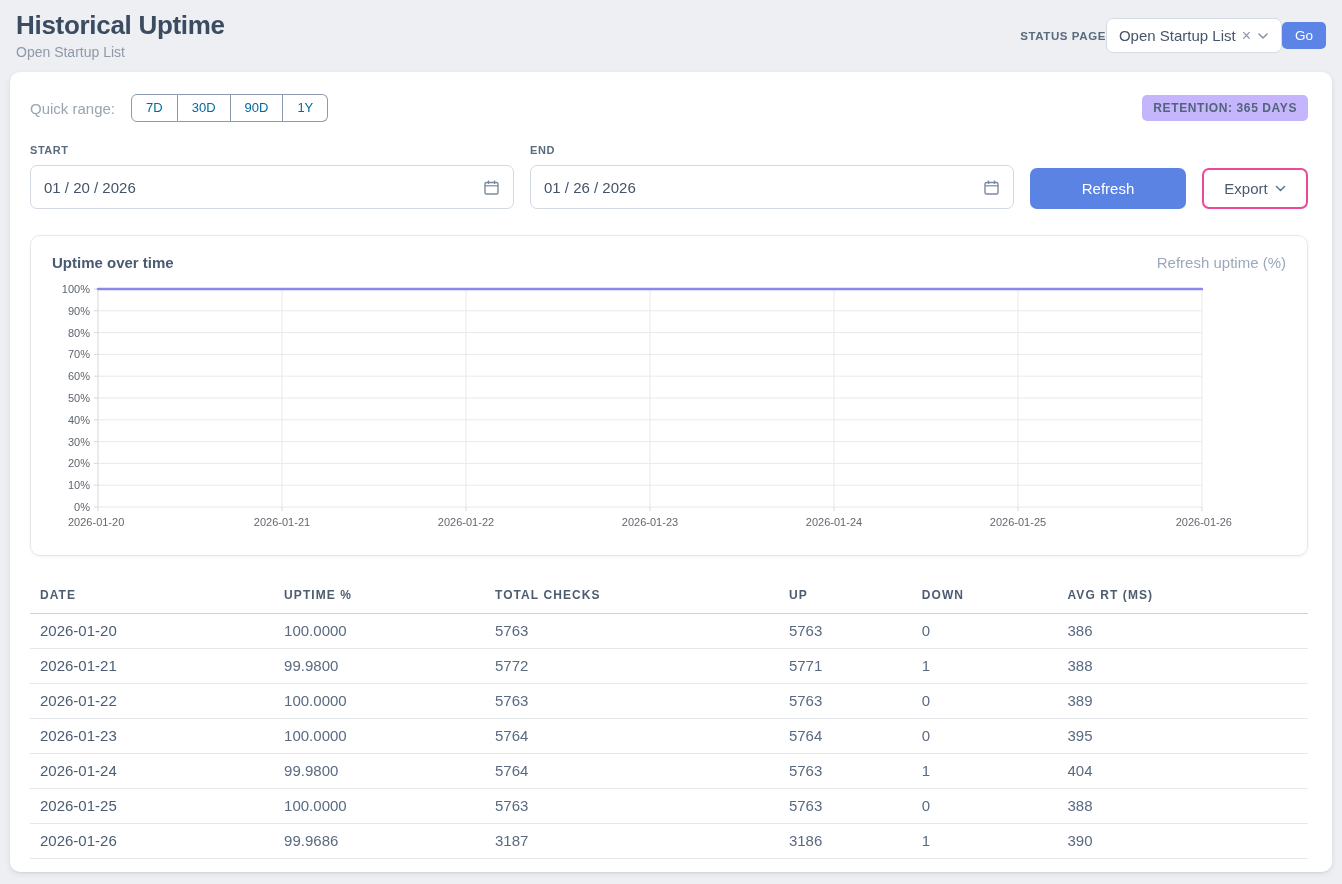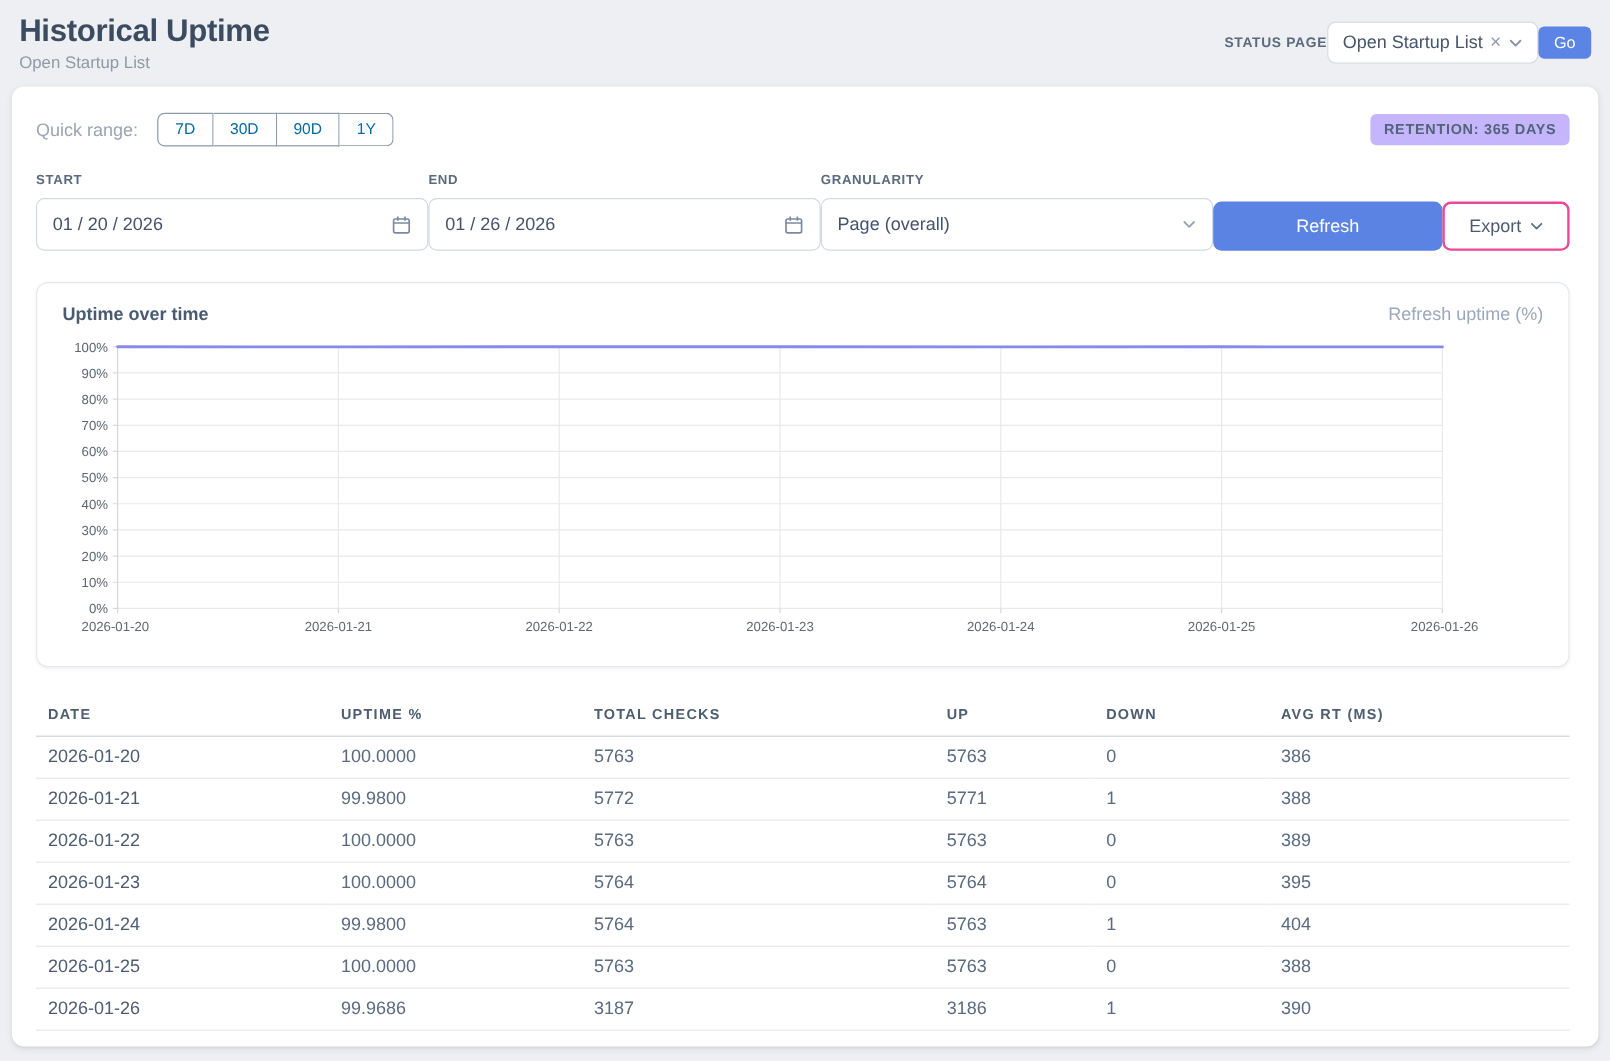--- a/index.html
+++ b/index.html
@@ -55,33 +55,33 @@
     cursor: pointer; line-height: 18px;
   }
   .seg-btn.first { border-left-width: 1px; border-radius: 6px 0 0 6px; }
   .seg-btn.last { border-radius: 0 6px 6px 0; }
   .retention-badge {
     background: #c4b5fd; color: #53647a; font-size: 12px; font-weight: 700;
     letter-spacing: 0.05em; padding: 6px 11px; border-radius: 5px;
   }
 
   
-  .form-row { display: flex; margin-top: 22px; align-items: flex-end; }
+  .form-row { display: flex; gap: 16px; margin-top: 22px; align-items: flex-end; }
   .field { flex: 1 1 0; }
   .field-label {
     font-size: 11px; font-weight: 700; color: #5b6b7e; letter-spacing: 0.05em;
     margin-bottom: 9px;
   }
   .input-box {
     height: 44px; border: 1px solid #d3d9e0; border-radius: 7px; background: #fff;
     display: flex; align-items: center; justify-content: space-between;
     padding: 0 13px; font-size: 15px; color: #44536a; cursor: pointer;
   }
   .refresh-btn {
-    width: 191px; height: 41px; background: #5b83e4; color: #fff;
+    width: 156px; height: 41px; background: #5b83e4; color: #fff;
     font-size: 15px; border: none; border-radius: 7px; cursor: pointer;
     font-family: "Liberation Sans", sans-serif;
   }
   .export-btn {
     width: 106px; height: 41px; background: #fff; border: 2px solid #ec4899;
     border-radius: 7px; color: #4c5b70; font-size: 15px; cursor: pointer;
     display: flex; align-items: center; justify-content: center; gap: 7px;
     font-family: "Liberation Sans", sans-serif;
   }
 
@@ -163,29 +163,20 @@
     </div>
     <div class="field">
       <div class="field-label">END</div>
       <div class="input-box">
         <span>01 / 26 / 2026</span>
         <svg class="icon-svg" width="17" height="17" viewBox="0 0 17 17">
           <rect x="2" y="3.5" width="13" height="11.5" rx="1.5" fill="none" stroke="#7b8aa0" stroke-width="1.4"></rect>
           <line x1="5.5" y1="1.5" x2="5.5" y2="5" stroke="#7b8aa0" stroke-width="1.4"></line>
           <line x1="11.5" y1="1.5" x2="11.5" y2="5" stroke="#7b8aa0" stroke-width="1.4"></line>
           <line x1="2" y1="6.8" x2="15" y2="6.8" stroke="#7b8aa0" stroke-width="1.2"></line>
-        </svg>
-      </div>
-    </div>
-    <div class="field">
-      <div class="field-label">GRANULARITY</div>
-      <div class="input-box">
-        <span>Page (overall)</span>
-        <svg class="icon-svg" width="12" height="8" viewBox="0 0 12 8">
-          <polyline points="2,2 6,6 10,2" fill="none" stroke="#97a3b4" stroke-width="1.5" stroke-linecap="round" stroke-linejoin="round"></polyline>
         </svg>
       </div>
     </div>
     <button class="refresh-btn">Refresh</button>
     <button class="export-btn">
       <span>Export</span>
       <svg class="icon-svg" width="11" height="7" viewBox="0 0 11 7">
         <polyline points="1.5,1.5 5.5,5.5 9.5,1.5" fill="none" stroke="#5f7190" stroke-width="1.5" stroke-linecap="round" stroke-linejoin="round"></polyline>
       </svg>
     </button>

